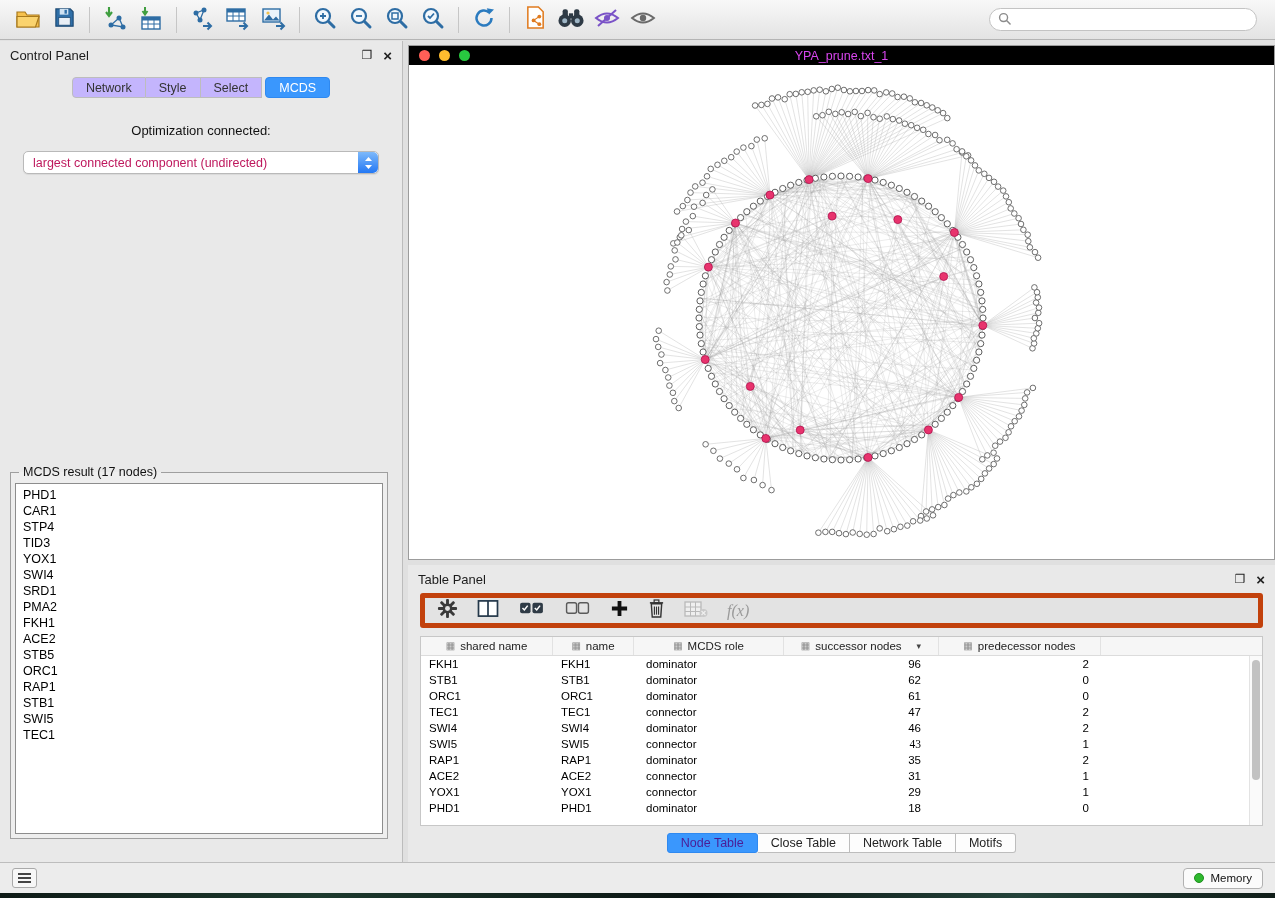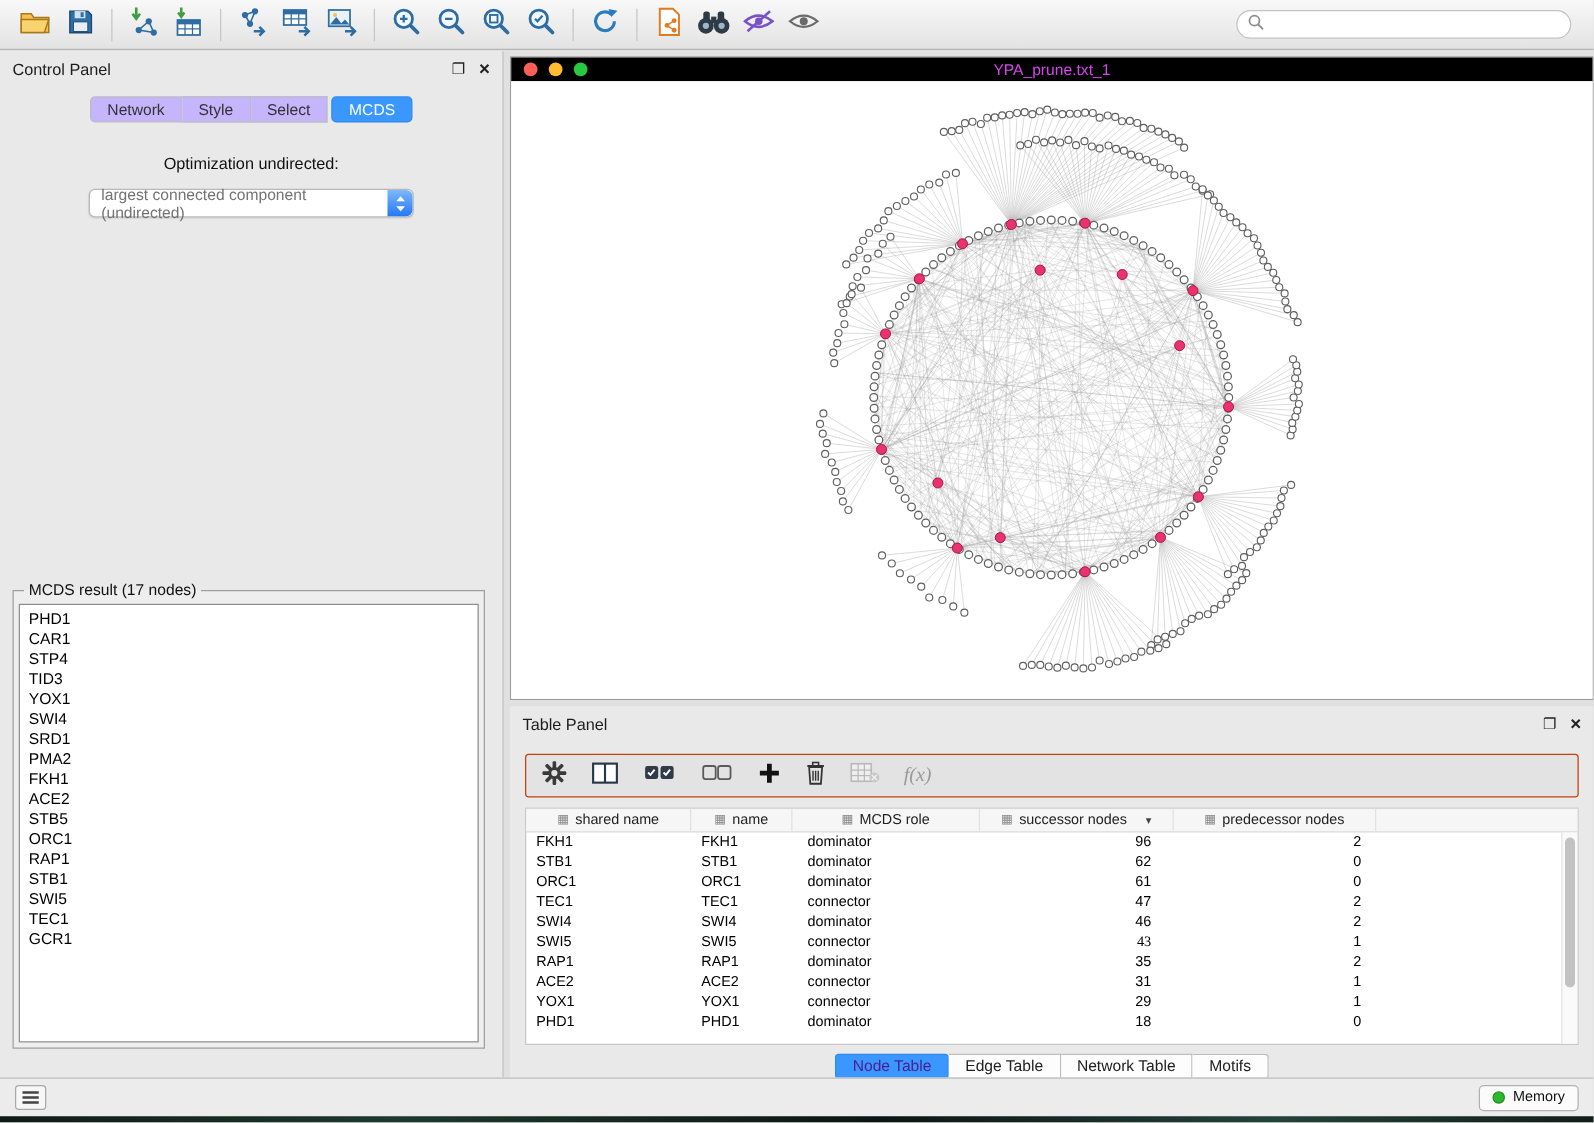--- a/index.html
+++ b/index.html
@@ -17,21 +17,21 @@
 .cpanel{position:absolute;left:0;top:41px;width:403px;height:821px;background:#e9e9e9;border-right:1px solid #bcbcbc}
 .phdr{height:28px;display:flex;align-items:center;padding:0 10px;font-size:13px;color:#1c1c1c}
 .winbtns{margin-left:auto;display:flex;gap:11px;align-items:center}
 .wbtn{font-size:12px;color:#222;line-height:1}
 .wbtn.x{font-size:15px;font-weight:bold}
 .tabbar{display:flex;justify-content:center;padding-top:8px}
 .tab{height:21px;padding:0 13px;font-size:12.5px;display:flex;align-items:center;background:#c4b5fd;border:1px solid #bdbdbd;border-left:none;color:#333}
 .tab:first-child{border-left:1px solid #bdbdbd;border-radius:4px 0 0 4px}
 .tab.active{background:#3a97fd;color:#fff;border:1px solid #2f89f0;border-radius:4px;margin-left:3px}
 .optlabel{text-align:center;margin-top:25px;font-size:13px;color:#111}
-.dropdown{position:relative;margin:13px auto 0;width:260px;height:23px;background:#fff;border:1px solid #b9b9b9;border-radius:5px;display:flex;align-items:center;font-size:12.5px;padding:0 24px 0 9px;color:#737373;box-shadow:0 1px 1px rgba(0,0,0,.07)}
+.dropdown{position:relative;margin:13px auto 0;width:356px;height:23px;background:#fff;border:1px solid #b9b9b9;border-radius:5px;display:flex;align-items:center;font-size:12.5px;padding:0 24px 0 9px;color:#be185d;box-shadow:0 1px 1px rgba(0,0,0,.07)}
 .dd-btn{position:absolute;right:0;top:0;bottom:0;width:20px;border-radius:0 5px 5px 0;background:linear-gradient(#7db9fb,#2478f4);display:flex;align-items:center;justify-content:center}
 .btnrow{display:flex;justify-content:center;gap:14px;margin-top:15px}
 .btn{height:23px;padding:0 15px;background:linear-gradient(#ffffff,#f0f0f0);border:1px solid #b2b2b2;border-radius:4px;font-size:12.5px;color:#111;display:flex;align-items:center}
 .btn.focused{border-color:#7ab0f8;box-shadow:0 0 0 3px rgba(58,151,253,.45)}
 .mcds-fieldset{position:absolute;left:10px;top:424px;width:378px;height:374px;border:1px solid #9f9f9f;padding:4px;background:#eeeeee}
 .mcds-fieldset legend{font-size:12.5px;color:#111;padding:0 4px;margin-left:4px}
 .mcds-list{width:100%;height:100%;background:#fff;border:1px solid #8d8d8d;overflow:hidden;padding-top:3px}
 .mcds-item{font-size:12.5px;line-height:16px;padding:0 7px;color:#000}
 
 
@@ -41,21 +41,21 @@
 
 .netwin{position:absolute;left:408px;top:45px;width:867px;height:515px;background:#fff;border:1px solid #9c9c9c}
 .net-titlebar{height:19px;background:#000;position:relative;display:flex;align-items:center;justify-content:center}
 .net-title{font-size:12.5px;color:#d946ef}
 .lights{position:absolute;left:10px;top:4px;display:flex;gap:9px}
 .light{width:11px;height:11px;border-radius:50%}
 .net-canvas{position:relative;width:100%;height:494px;background:#fff;overflow:hidden}
 
 
 .tpanel{position:absolute;left:408px;top:565px;width:867px;height:297px;background:#e9e9e9}
-.ttoolbar{margin:10px 12px 0;height:35px;background:#e3e3e3;border:1px solid #c2410c;border-radius:3px;display:flex;align-items:center;padding:0 12px;gap:19px}
+.ttoolbar{margin:0 12px 0;height:35px;background:#e3e3e3;border:5px solid #c2410c;border-radius:3px;display:flex;align-items:center;padding:0 12px;gap:19px}
 .tico{display:flex;align-items:center;justify-content:center}
 .fx{font-family:"Liberation Serif",serif;font-style:italic;font-size:16px;color:#9a9a9a}
 .tablebox{position:relative;margin:8px 12px 0;height:190px;background:#fff;border:1px solid #c7c7c7;overflow:hidden}
 .hrow{display:flex;height:19px;background:#f6f6f6;border-bottom:1px solid #dcdcdc;font-size:11.5px;color:#222}
 .hcell{display:flex;align-items:center;justify-content:center;gap:5px;border-right:1px solid #e2e2e2;height:100%;position:relative}
 .hcell.hfill{flex:1;border-right:none}
 .hic{font-size:10px;color:#8a8a8a;line-height:1}
 .sortar{font-size:9px;color:#444;margin-left:10px}
 .tbody{position:absolute;left:0;right:0;top:19px;bottom:0;overflow:hidden}
 .trow{display:flex;height:16px;align-items:center;font-size:11.5px;color:#000}
@@ -232,21 +232,21 @@
         <span class="wbtn">❐</span>
         <span class="wbtn x">×</span>
       </span>
     </div>
     <div class="tabbar">
         <div class="tab">Network</div>
         <div class="tab">Style</div>
         <div class="tab">Select</div>
         <div class="tab active">MCDS</div>
       </div>
-    <div class="optlabel">Optimization undirected:</div>
+    <div class="optlabel">Optimization connected:</div>
     <div class="dropdown">
       <span>largest connected component (undirected)</span>
       <span class="dd-btn">
           <svg width="9" height="14" viewBox="0 0 9 14">
             <path d="M4.5 1L8 5H1z" fill="#fff"></path>
             <path d="M4.5 13L1 9h7z" fill="#fff"></path>
           </svg>
         </span>
     </div>
     <fieldset class="mcds-fieldset">
@@ -261,21 +261,20 @@
           <div class="mcds-item">SRD1</div>
           <div class="mcds-item">PMA2</div>
           <div class="mcds-item">FKH1</div>
           <div class="mcds-item">ACE2</div>
           <div class="mcds-item">STB5</div>
           <div class="mcds-item">ORC1</div>
           <div class="mcds-item">RAP1</div>
           <div class="mcds-item">STB1</div>
           <div class="mcds-item">SWI5</div>
           <div class="mcds-item">TEC1</div>
-          <div class="mcds-item">GCR1</div>
         </div>
     </fieldset>
   </div>
 
   <div class="vsplit"></div>
   <div class="hsplit"></div>
 
   <div class="netwin">
     <div class="net-titlebar">
       <span class="lights">
@@ -1405,21 +1404,21 @@
             <div class="tc tc4" style="width: 162px;">0</div>
             <div class="tc tc5" style="flex: 1 1 0%;"></div>
           </div>
         </div>
       <div class="vscroll">
           <div class="vthumb"></div>
         </div>
     </div>
     <div class="bottomtabs">
         <div class="btab active">Node Table</div>
-        <div class="btab">Edge Table</div>
+        <div class="btab">Close Table</div>
         <div class="btab">Network Table</div>
         <div class="btab">Motifs</div>
       </div>
   </div>
 
   <div class="statusbar">
     <div class="hamburger">
         <span style="display:flex;flex-direction:column;gap:2.5px">
           <i></i>
           <i></i>

